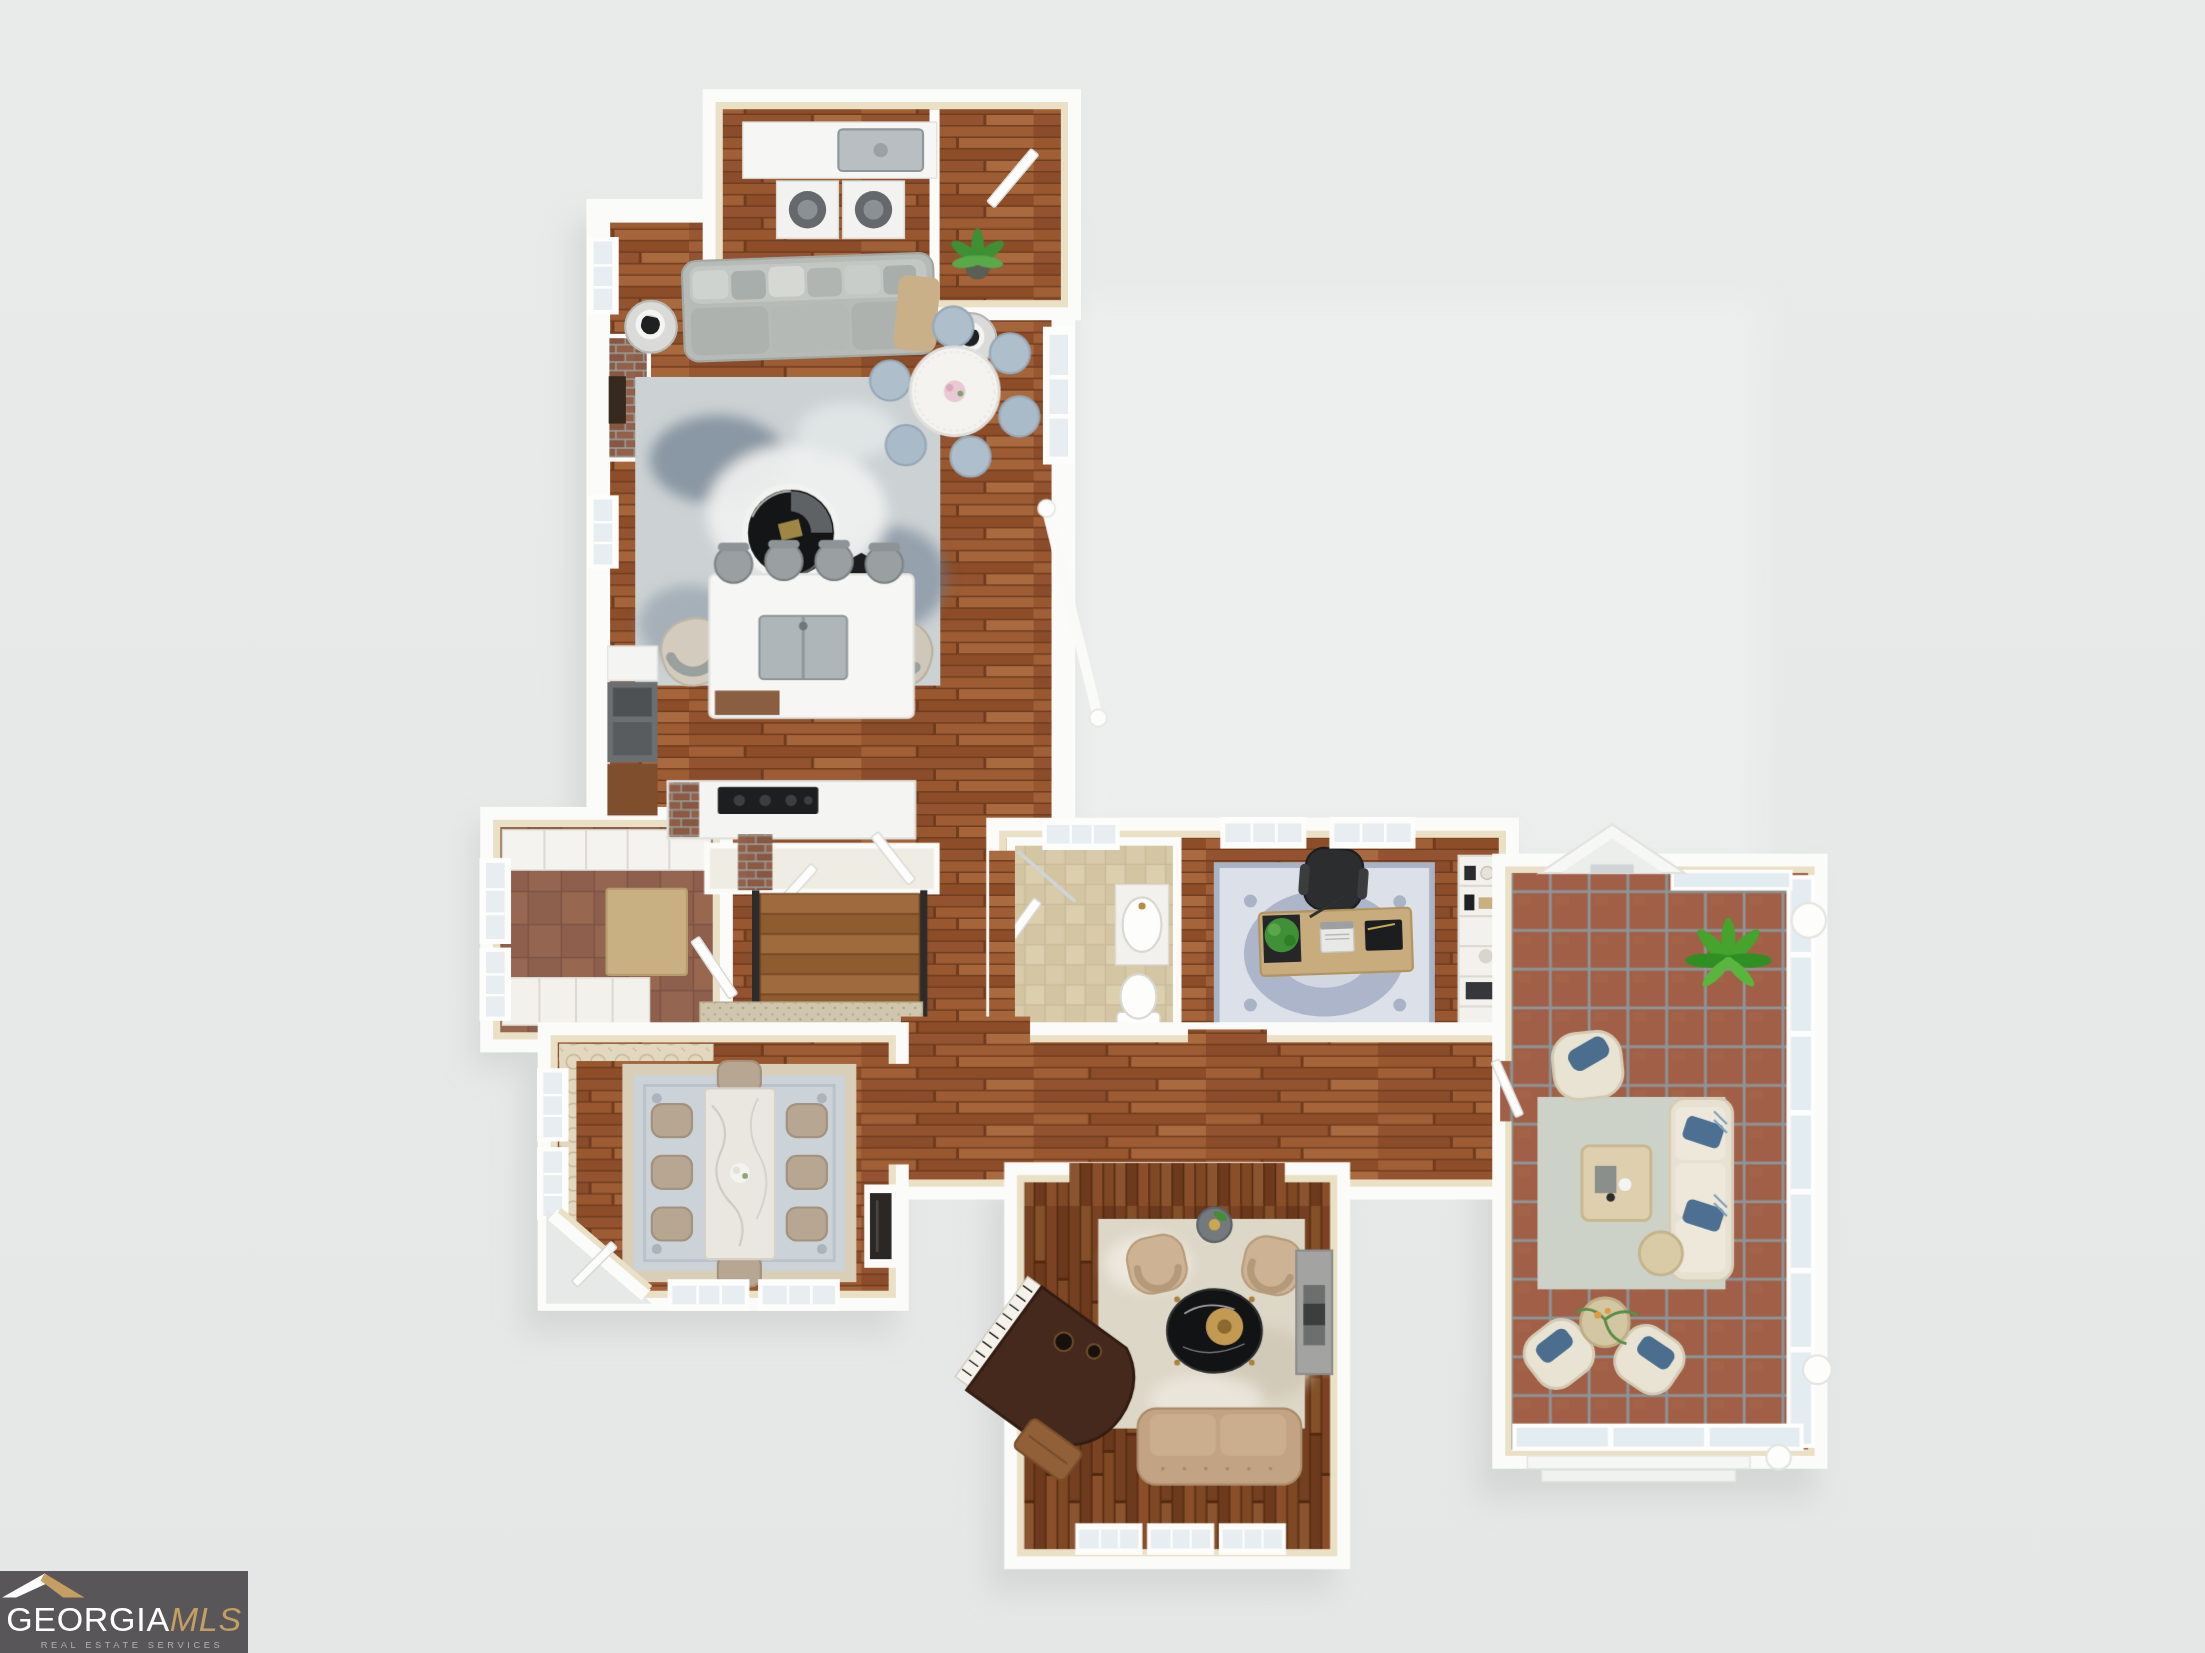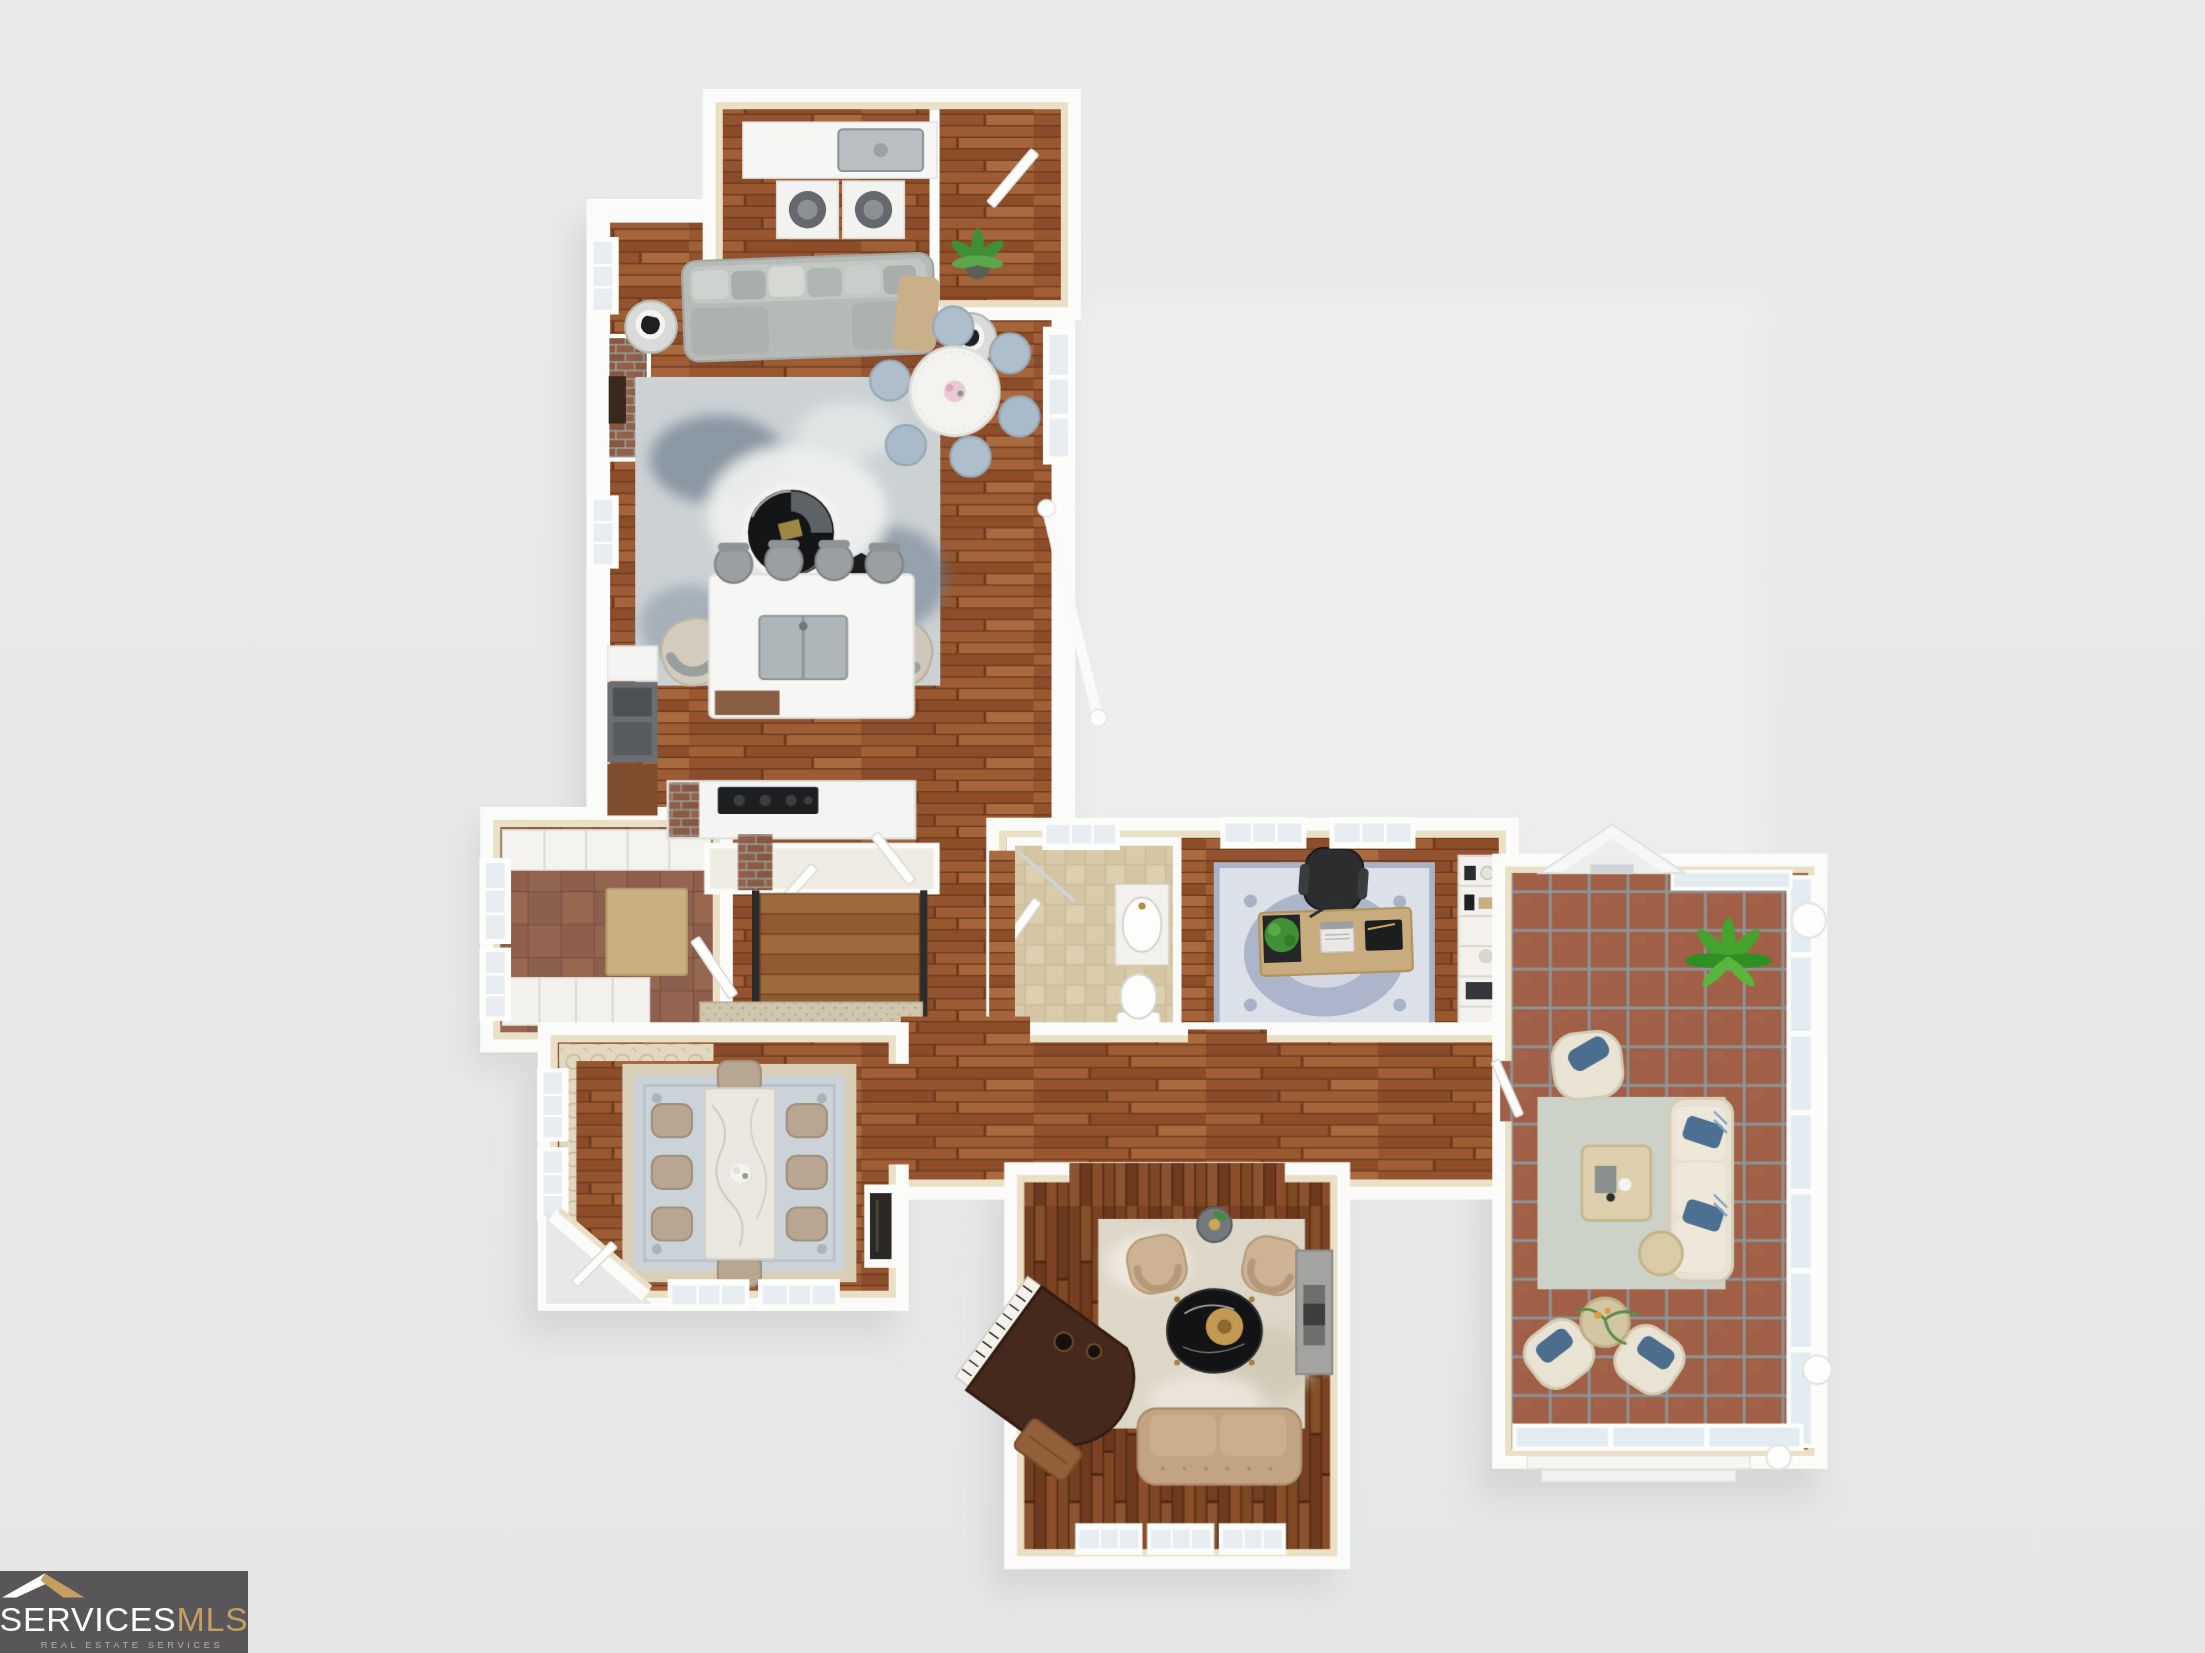--- a/index.html
+++ b/index.html
@@ -2,21 +2,21 @@
 <html style="font-size:11.5px"><head>
 <meta charset="utf-8">
 <style>
   html,body{margin:0;padding:0;}
   body{font-family:"Liberation Sans", sans-serif;}
   .canvas{position:relative;width:2205px;height:1654px;background:linear-gradient(180deg,#e9ebea 0%,#e7e9e8 55%,#e5e7e6 100%);overflow:hidden;}
   svg{position:absolute;left:0;top:0;}
   .logo{position:absolute;left:0;top:1571px;width:248px;height:83px;background:#59565a;display:flex;flex-direction:column;justify-content:flex-end;align-items:center;padding-bottom:4.3px;box-sizing:border-box;}
   .logo .brandline{display:flex;align-items:baseline;line-height:1;margin-bottom:1.4px;}
   .logo .brand-primary{color:#ffffff;font-size:34px;letter-spacing:0.7px;font-weight:400;}
-  .logo .brand-secondary{color:#c59e62;font-size:34px;letter-spacing:0.7px;font-weight:400;}
+  .logo .brand-secondary{color:#c59e62;font-size:34px;letter-spacing:0.7px;font-weight:400;font-style:italic;}
   .logo .tagline{color:#b3b0b3;font-size:9.3px;letter-spacing:3.6px;margin-top:2.2px;white-space:nowrap;padding-left:16px;}
   .logo .roof{position:absolute;right:4.3px;top:1.4px;}
 </style>
 </head>
 <body>
 
 <div class="canvas">
 <svg width="2205" height="1654" viewBox="0 0 3072 2304">
 <defs>
   <pattern id="pWood" width="240" height="64" patternUnits="userSpaceOnUse">
@@ -635,19 +635,19 @@
 </g>
 
 </svg>
 
 <div class="logo">
   <svg class="roof" width="88" height="27" viewBox="0 0 122 38">
     <polygon points="2,36 62,2 74,12 22,36" fill="#ffffff"></polygon>
     <polygon points="62,2 118,36 88,36 56,12" fill="#c59e62"></polygon>
   </svg>
   <div class="brandline">
-    <span class="brand-primary">SERVICES</span>
+    <span class="brand-primary">GEORGIA</span>
         <span class="brand-secondary">MLS</span>
   </div>
   <div class="tagline">REAL ESTATE SERVICES</div>
 </div>
 </div>
 
 
 </body></html>

